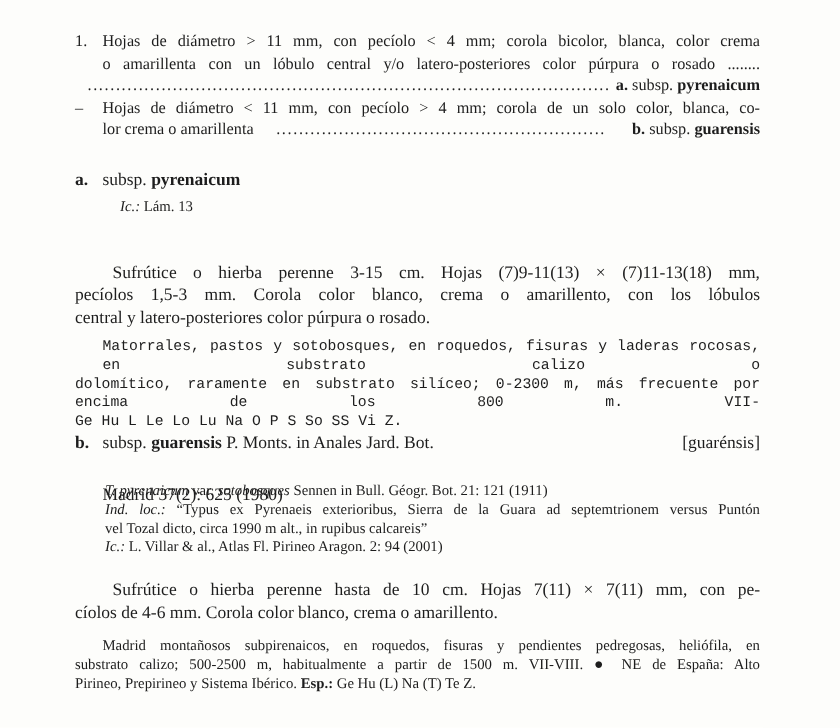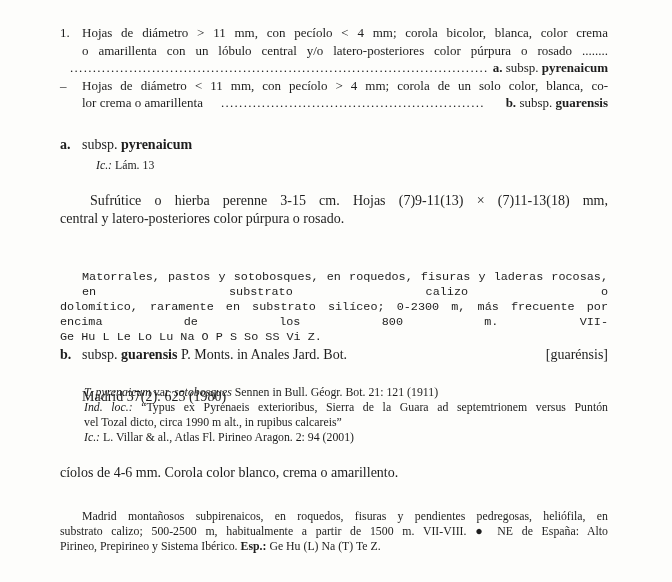--- a/index.html
+++ b/index.html
@@ -38,21 +38,21 @@
   .hline2 { padding-left: 22px; margin-top: 24px; }
 
   .heading-a { top: 136px; }
   .ic-a { top: 158px; font-size: 12px; line-height: 15px; padding-left: 36px; }
 
   
   .para { font-size: 14px; line-height: 18px; }
   .pl { text-align: justify; text-align-last: justify; text-justify: inter-word; }
   .pl-last { text-align: left; }
   .pindent { padding-left: 30px; }
-  .desc-a { top: 192px; }
+  .desc-a { top: 210px; }
   .desc-b { top: 464px; }
 
   
   .small { font-size: 11.8px; line-height: 15px; }
   .sindent { padding-left: 22px; }
   .hab-a { top: 270px; font-family: Liberation Mono, monospace; }
   .heading-b { top: 346px; }
   .refs-b { top: 385px; padding-left: 24px; width: 524px; }
   .hab-b { top: 509px; }
   .bullet { font-size: 12.5px; }
@@ -86,20 +86,21 @@
   <div class="block heading heading-a hrow">
     <span class="hlbl">a.</span>
     <span class="hgroup"><span>subsp. </span><span class="b">pyrenaicum</span></span>
   </div>
   <div class="block small ic-a">
     <span class="i">Ic.:</span><span> Lám. 13</span>
   </div>
 
   <div class="block para desc-a">
     <div class="pl pindent">Sufrútice o hierba perenne 3-15 cm. Hojas (7)9-11(13) × (7)11-13(18) mm,</div>
+    <div class="pl">pecíolos 1,5-3 mm. Corola color blanco, crema o amarillento, con los lóbulos</div>
     <div class="pl-last">central y latero-posteriores color púrpura o rosado.</div>
   </div>
 
   <div class="block small hab-a">
     <div class="pl sindent">Matorrales, pastos y sotobosques, en roquedos, fisuras y laderas rocosas, en substrato calizo o</div>
     <div class="pl">dolomítico, raramente en substrato silíceo; 0-2300 m, más frecuente por encima de los 800 m. VII-</div>
     <div class="pl-last">Ge Hu L Le Lo Lu Na O P S So SS Vi Z.</div>
   </div>
 
   <div class="block heading heading-b">
@@ -113,20 +114,21 @@
   </div>
 
   <div class="block small refs-b">
     <div><span class="i">T. pyrenaicum</span><span> var. </span><span class="i">sotobosques</span><span> Sennen in Bull. Géogr. Bot. 21: 121 (1911)</span></div>
     <div class="pl"><span class="i">Ind. loc.:</span><span> “Typus ex Pyrenaeis exterioribus, Sierra de la Guara ad septemtrionem versus Puntón</span></div>
     <div>vel Tozal dicto, circa 1990 m alt., in rupibus calcareis”</div>
     <div><span class="i">Ic.:</span><span> L. Villar &amp; al., Atlas Fl. Pirineo Aragon. 2: 94 (2001)</span></div>
   </div>
 
   <div class="block para desc-b">
+    <div class="pl pindent">Sufrútice o hierba perenne hasta de 10 cm. Hojas 7(11) × 7(11) mm, con pe-</div>
     <div class="pl-last">cíolos de 4-6 mm. Corola color blanco, crema o amarillento.</div>
   </div>
 
   <div class="block small hab-b">
     <div class="pl sindent">Madrid montañosos subpirenaicos, en roquedos, fisuras y pendientes pedregosas, heliófila, en</div>
     <div class="pl"><span>substrato calizo; 500-2500 m, habitualmente a partir de 1500 m. VII-VIII. </span><span class="bullet">●</span><span> NE de España: Alto</span></div>
     <div class="pl-last"><span>Pirineo, Prepirineo y Sistema Ibérico. </span><span class="b">Esp.:</span><span> Ge Hu (L) Na (T) Te Z.</span></div>
   </div>
 
 </div>

